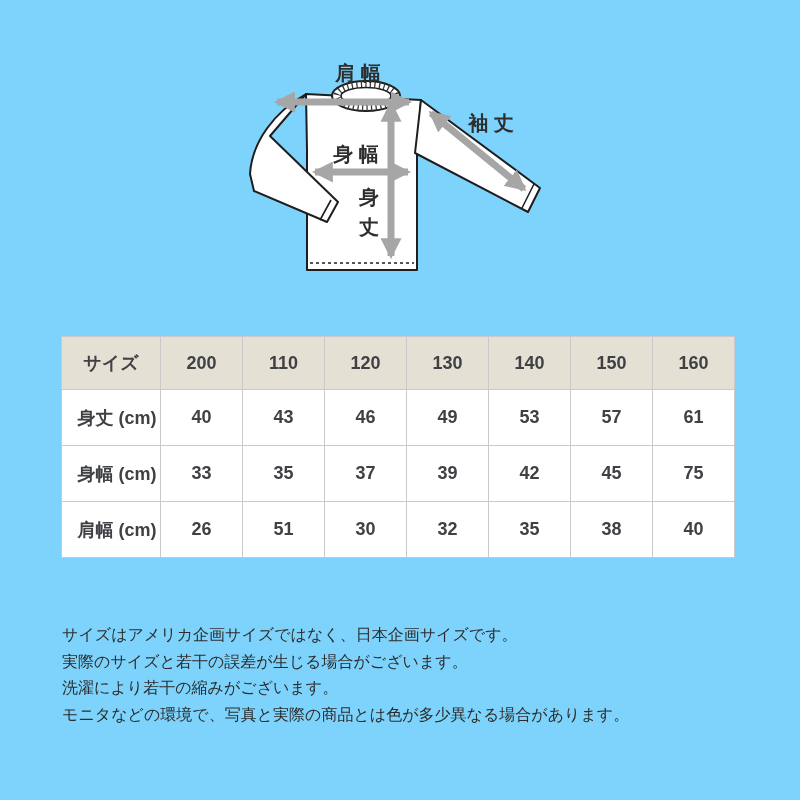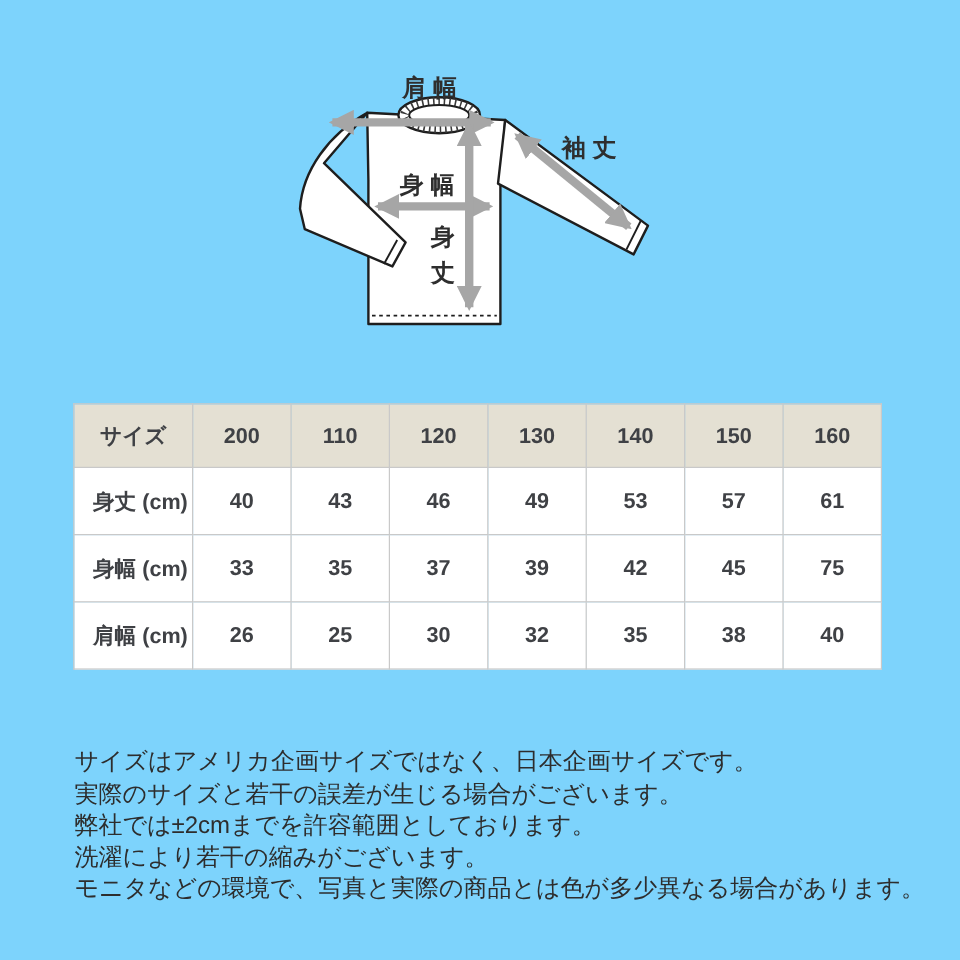--- a/index.html
+++ b/index.html
@@ -12,21 +12,21 @@
 
   
   .size-table{position:absolute;left:61px;top:336px;width:674px;border-collapse:collapse;table-layout:fixed;
               font-size:18px;color:#3f4145;}
   .size-table th,.size-table td{border:1px solid #c9c9c9;text-align:center;font-weight:700;padding:0;background:#ffffff;}
   .size-table thead th{background:#e4e0d3;height:52px;}
   .size-table tbody th{text-align:center;padding-left:12px;height:55px;}
   .size-table tbody td{height:55px;margin-left:48px;}
 
   
-  .notes{position:absolute;left:62px;top:622px;font-size:20px;line-height:26.5px;color:#2d2d2d;}
+  .notes{position:absolute;left:62px;top:622px;font-size:16px;line-height:26.5px;color:#2d2d2d;}
 </style>
 </head>
 <body>
 
 <div class="sheet">
 
   <svg class="diagram" viewBox="230 45 340 245" xmlns="http://www.w3.org/2000/svg">
     <defs>
       <marker id="ah" viewBox="0 0 10 10" refX="8.5" refY="5" markerWidth="3" markerHeight="3" orient="auto-start-reverse">
         <path d="M0,0 L10,5 L0,10 Z" fill="#a6a6a6"></path>
@@ -104,31 +104,30 @@
         <td>35</td>
         <td>37</td>
         <td>39</td>
         <td>42</td>
         <td>45</td>
         <td>75</td>
       </tr>
       <tr>
         <th>肩幅 (cm)</th>
         <td>26</td>
-        <td>25</td>
+        <td>51</td>
         <td>30</td>
         <td>32</td>
         <td>35</td>
         <td>38</td>
         <td>40</td>
       </tr>
     </tbody>
   </table>
 
   <div class="notes">
     <div>サイズはアメリカ企画サイズではなく、日本企画サイズです。</div>
     <div>実際のサイズと若干の誤差が生じる場合がございます。</div>
-    <div>弊社では±2cmまでを許容範囲としております。</div>
     <div>洗濯により若干の縮みがございます。</div>
     <div>モニタなどの環境で、写真と実際の商品とは色が多少異なる場合があります。</div>
   </div>
 
 </div>
 
 </body></html>

